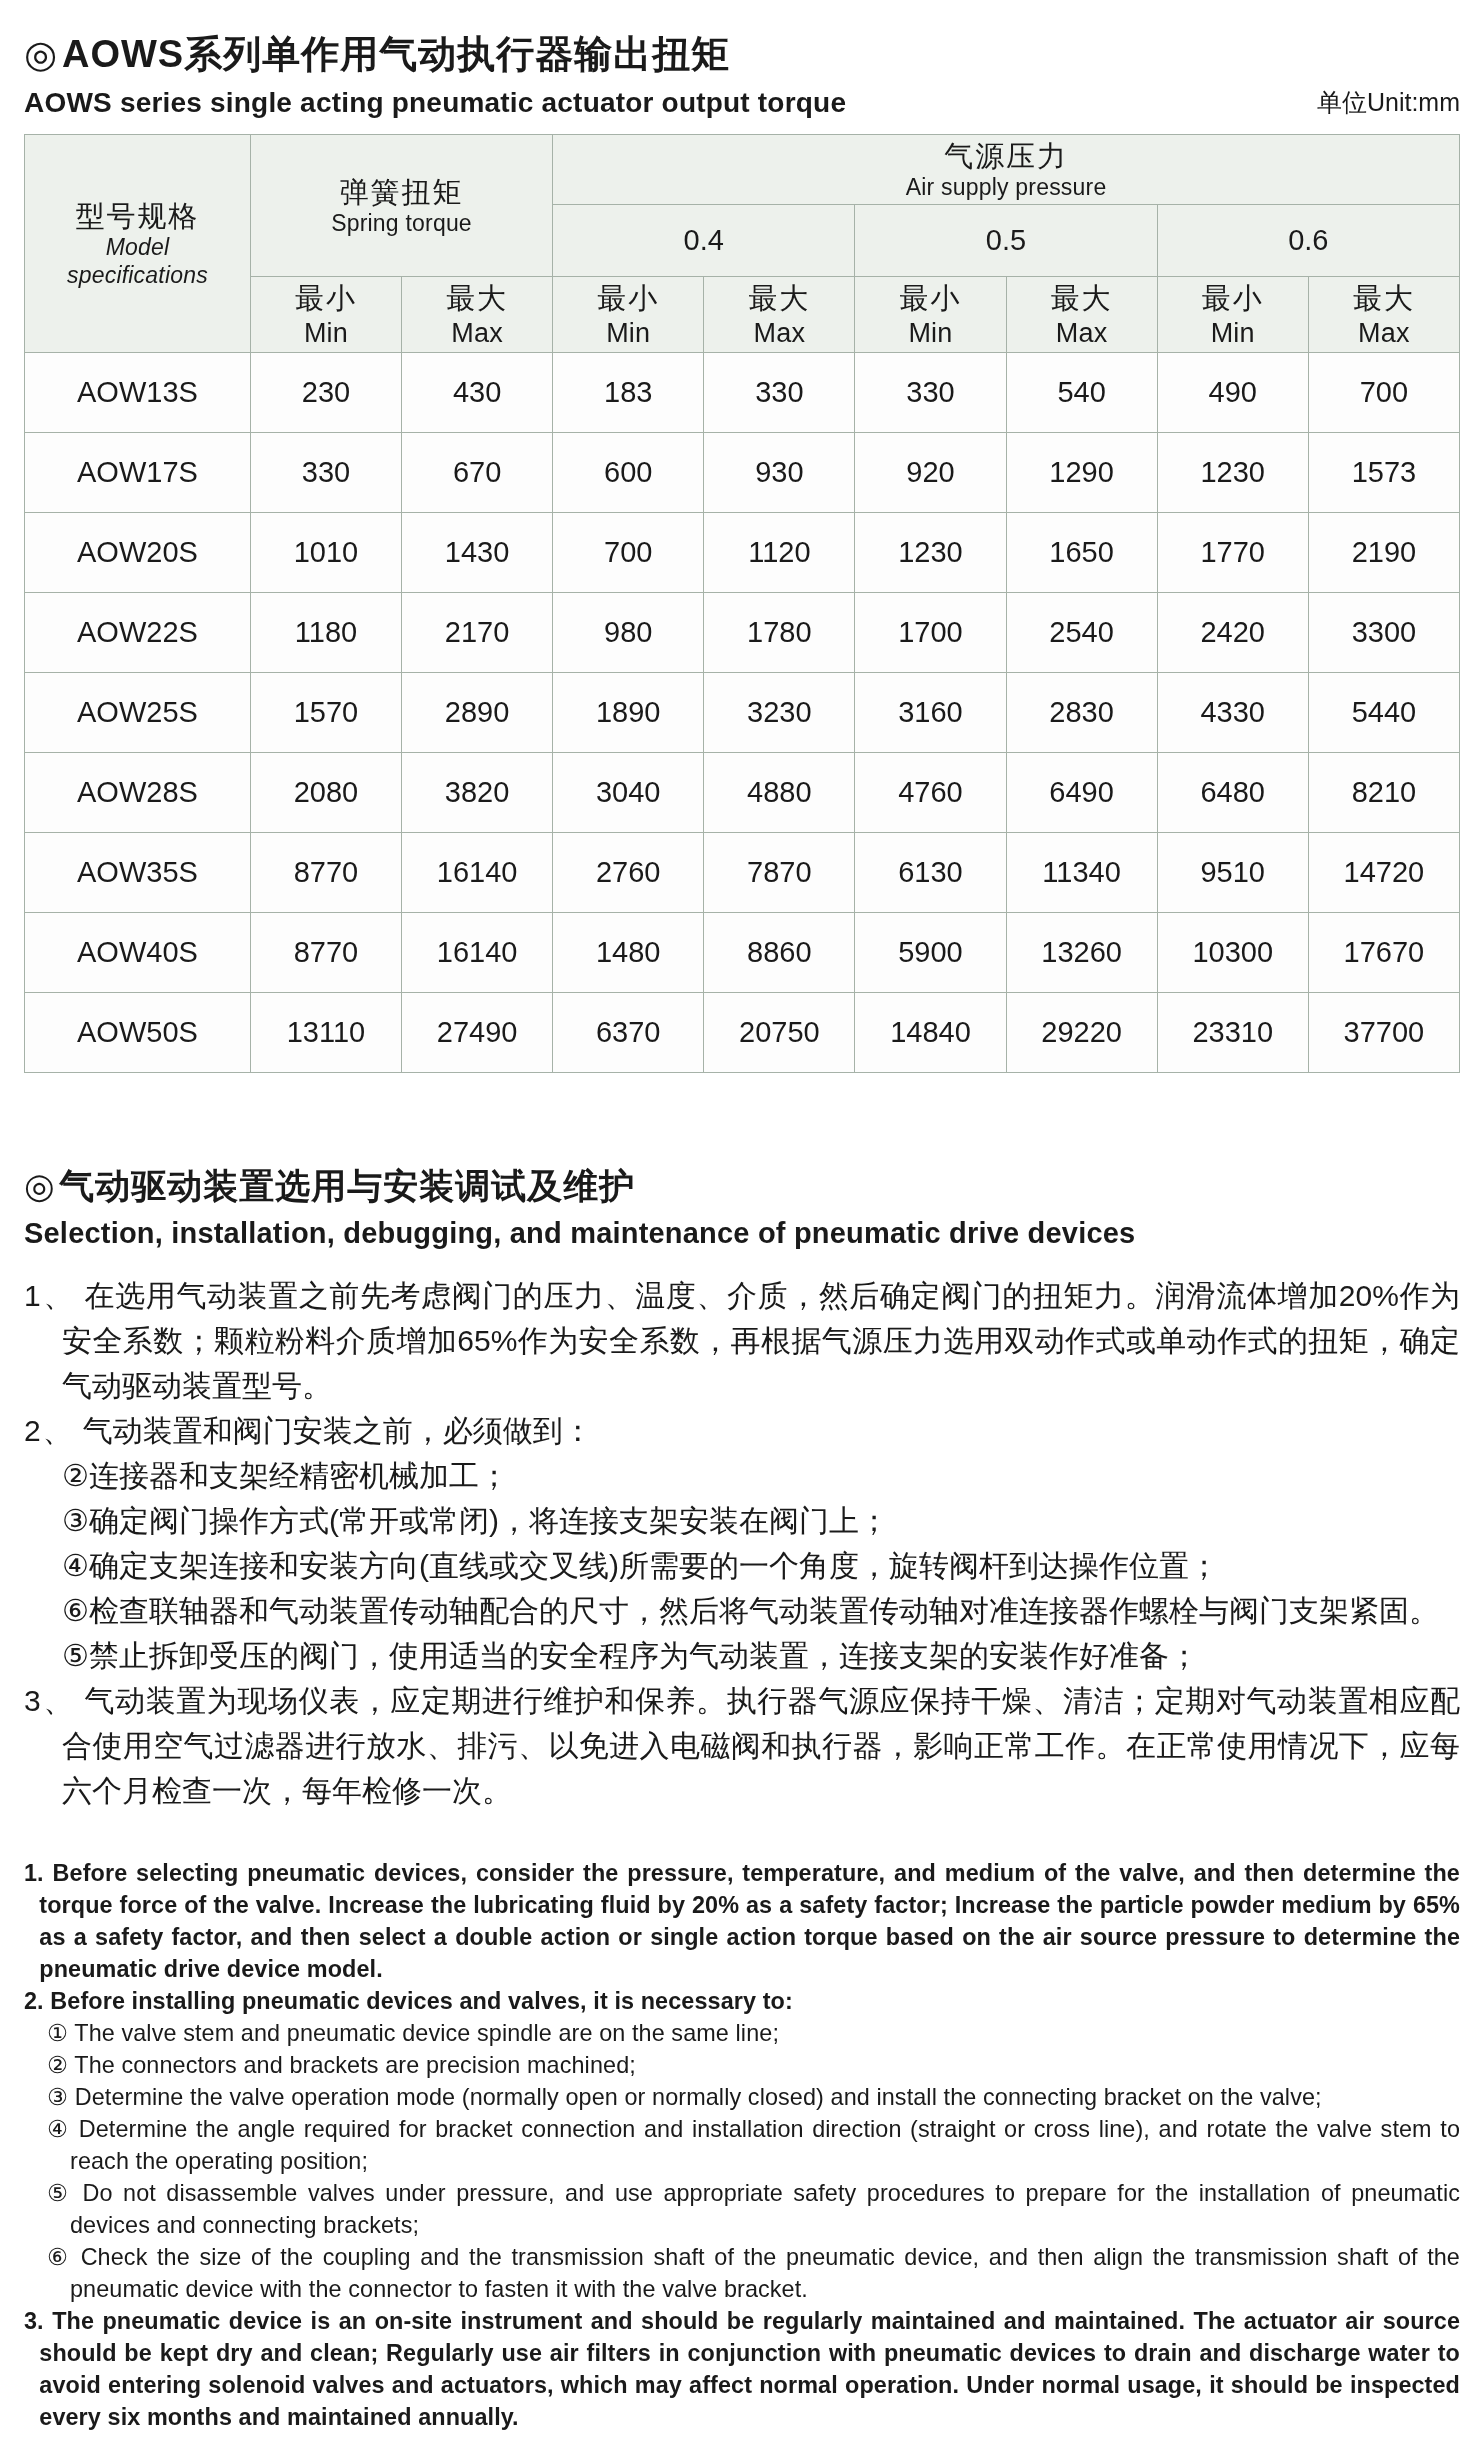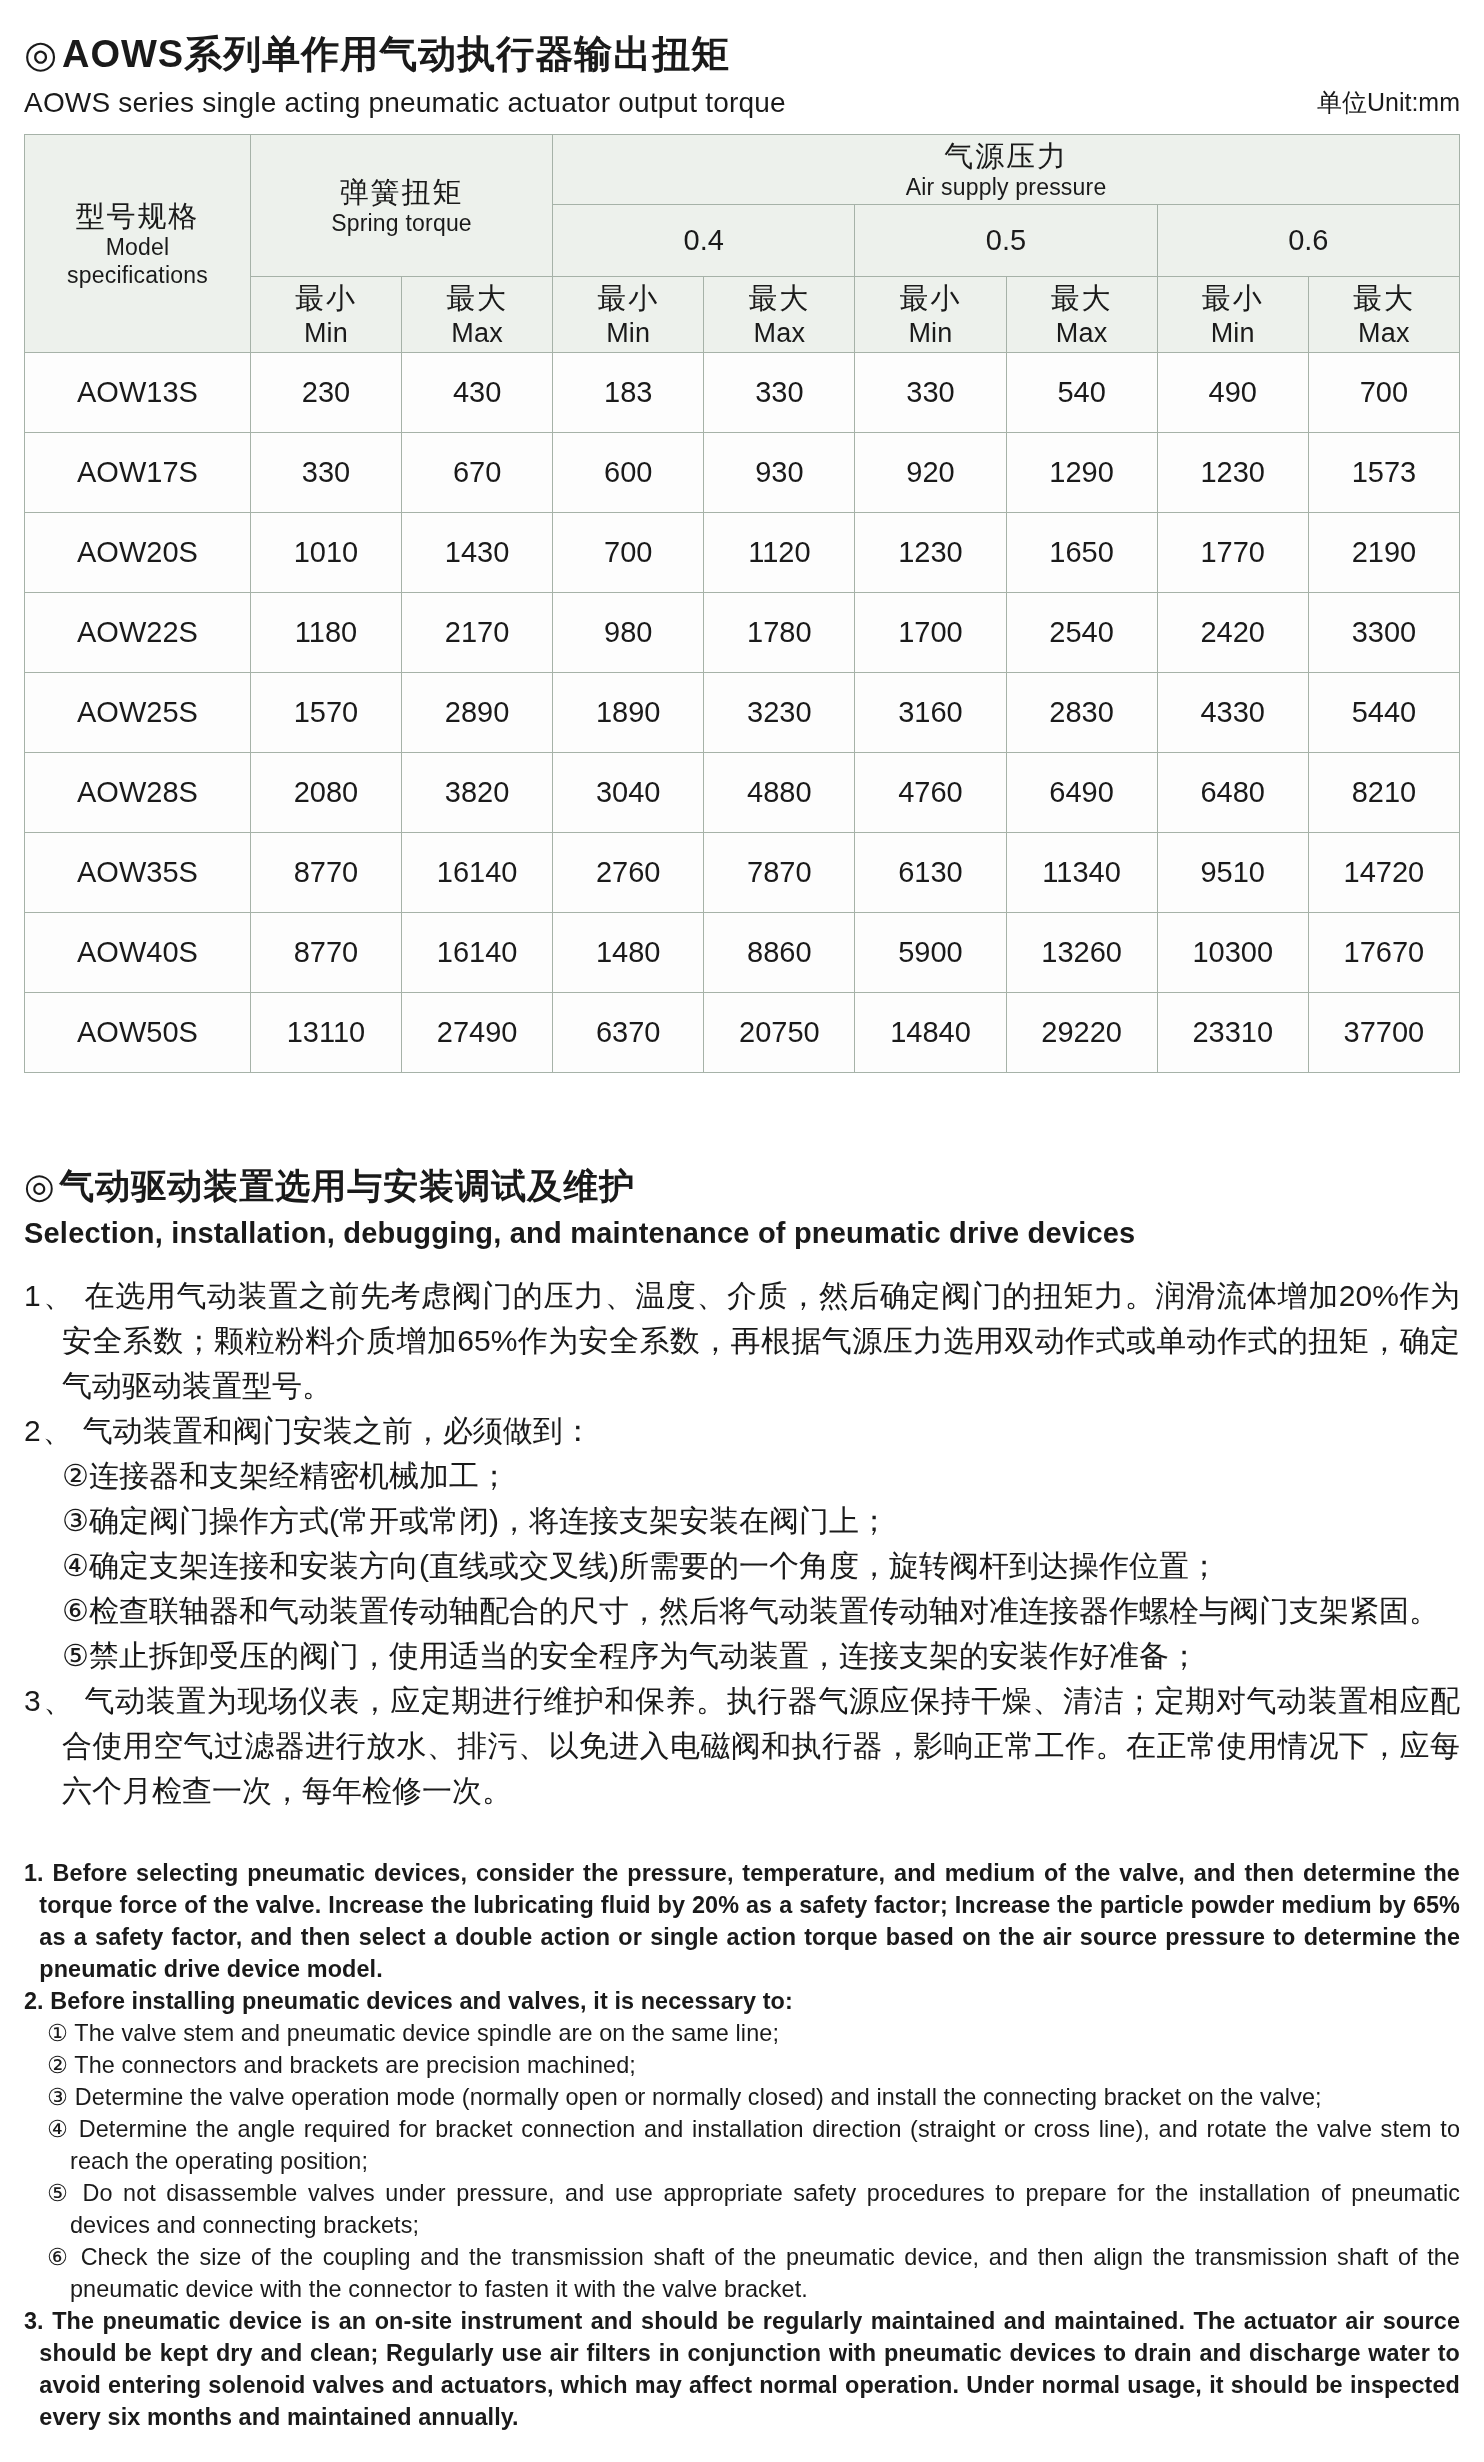--- a/index.html
+++ b/index.html
@@ -10,21 +10,21 @@
     color:#1a1a1a;
     font-family:"Liberation Sans","DejaVu Sans",sans-serif;
     -webkit-font-smoothing:antialiased;
   }
   .page{box-sizing:border-box;width:1484px;padding:32.5px 24px 38px 24px;}
 
   
   .title-zh{font-size:38px;font-weight:700;letter-spacing:1px;line-height:1.15;}
   .title-zh .bullet{font-weight:400;margin-right:3.8px;}
   .subtitle-row{display:flex;justify-content:space-between;align-items:flex-end;margin-top:9.6px;}
-  .subtitle-en{font-size:28px;font-weight:400;letter-spacing:0.2px;}
+  .subtitle-en{font-size:28px;font-weight:700;letter-spacing:0.2px;}
   .unit-label{font-size:25px;font-weight:400;}
 
   
   table.torque{
     width:100%;
     border-collapse:collapse;
     table-layout:fixed;
     margin-top:15.3px;
     border:1.9px solid #8d988f;
   }
@@ -34,21 +34,21 @@
     vertical-align:middle;
     padding:0 1.9px;
   }
   table.torque thead th{background:#edf1ec;font-weight:400;}
   table.torque thead tr.h1 th{height:69px;}
   table.torque thead tr.h2 th{height:71px;}
   table.torque thead tr.h3 th{height:75px;}
   table.torque tbody td{height:79px;background:#fdfdfd;font-size:29px;}
   .hz{font-size:29px;letter-spacing:1.9px;line-height:1.25;}
   .he{font-size:23px;letter-spacing:0.2px;line-height:1.2;}
-  .model-en{max-width:186px;margin:0 auto;}
+  .model-en{max-width:186px;margin:0 auto;font-style:italic;}
   .pressure-val{font-size:29px;}
 
   
   .section2{margin-top:92px;}
   .s2-title-zh{font-size:35px;font-weight:700;letter-spacing:1px;line-height:1.2;}
   .s2-title-zh .bullet{font-weight:400;margin-right:3.8px;}
   .s2-title-en{font-size:29px;font-weight:600;margin-top:9.6px;letter-spacing:0.2px;}
 
   
   .zh-list{margin-top:23px;font-size:30px;line-height:45px;}

